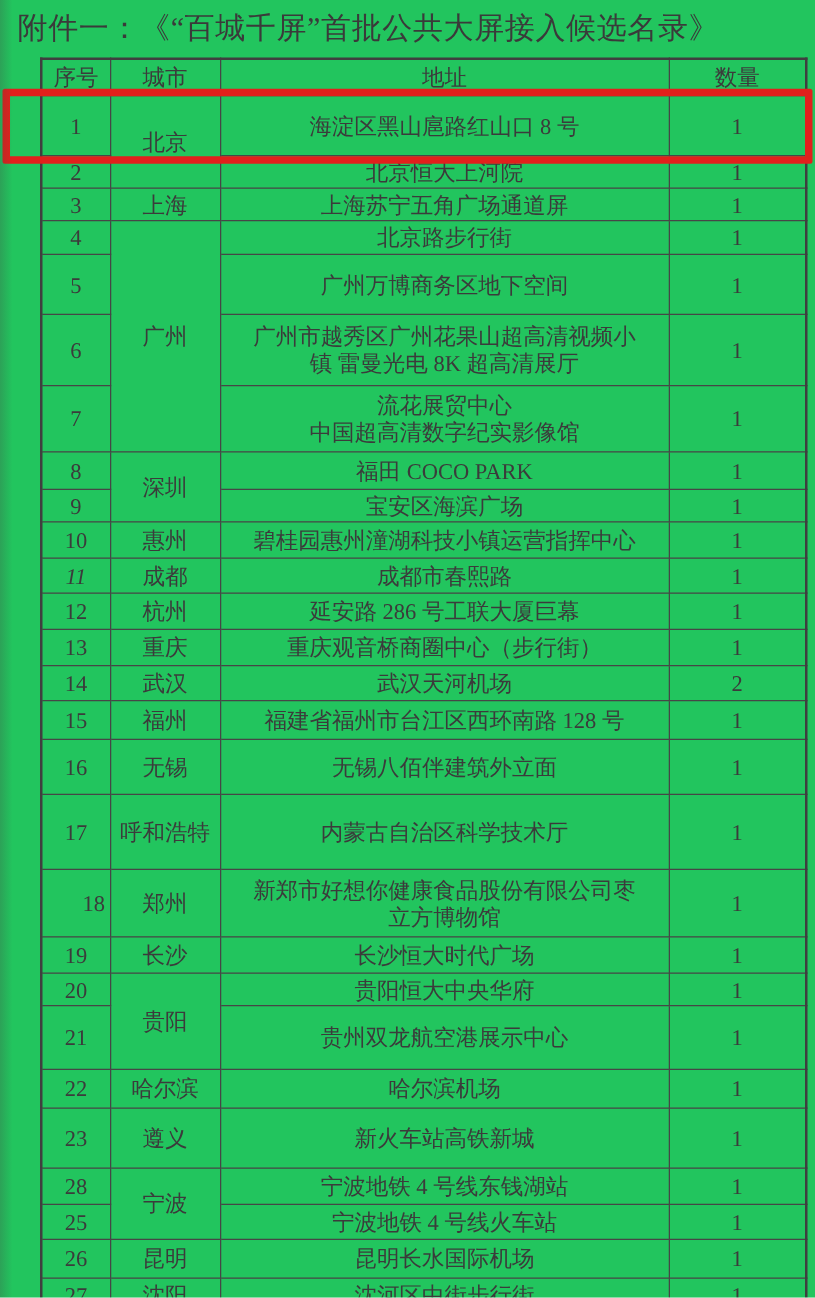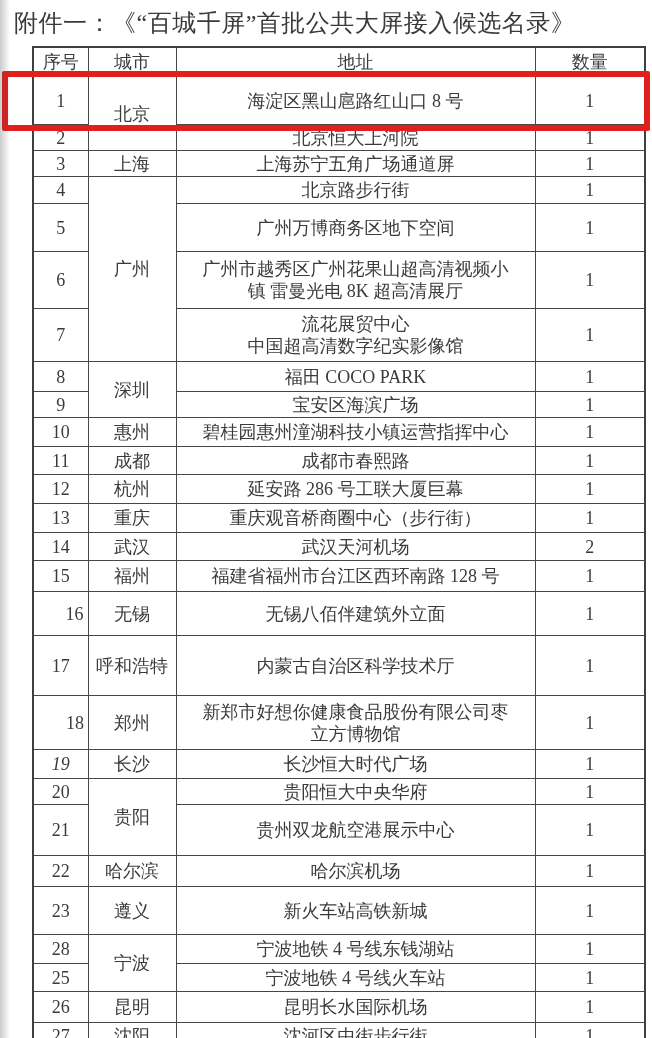--- a/index.html
+++ b/index.html
@@ -1,20 +1,20 @@
 <!DOCTYPE html>
 <html><head>
 <meta charset="utf-8">
 <style>
   html,body{margin:0;padding:0;background:#e8e8e6;}
   .page{
     position:relative;
     width:652px;height:1038px;
     box-sizing:border-box;
-    background:#ffffff;
+    background:#22c55e;
     overflow:hidden;
     font-family:"Liberation Serif","DejaVu Serif",serif;
     color:#383838;
     padding:6px 6px 0 12px;
   }
   
   .page::before{
     content:"";position:absolute;left:0;top:0;bottom:0;width:10px;
     background:linear-gradient(to right, rgba(70,70,70,.28), rgba(70,70,70,0));
     pointer-events:none;z-index:5;
@@ -134,21 +134,21 @@
             <td class="col-addr">宝安区海滨广场</td>
             <td class="col-qty">1</td>
           </tr>
           <tr>
             <td class="col-no" style="height: 26px;">10</td>
             <td class="col-city" rowspan="1">惠州</td>
             <td class="col-addr">碧桂园惠州潼湖科技小镇运营指挥中心</td>
             <td class="col-qty">1</td>
           </tr>
           <tr>
-            <td class="col-no" style="height: 25px;">11</td>
+            <td class="col-no" style="height: 25px; font-style: italic;">11</td>
             <td class="col-city" rowspan="1">成都</td>
             <td class="col-addr">成都市春熙路</td>
             <td class="col-qty">1</td>
           </tr>
           <tr>
             <td class="col-no" style="height: 26px;">12</td>
             <td class="col-city" rowspan="1">杭州</td>
             <td class="col-addr">延安路 286 号工联大厦巨幕</td>
             <td class="col-qty">1</td>
           </tr>
@@ -164,40 +164,40 @@
             <td class="col-addr">武汉天河机场</td>
             <td class="col-qty">2</td>
           </tr>
           <tr>
             <td class="col-no" style="height: 28px;">15</td>
             <td class="col-city" rowspan="1">福州</td>
             <td class="col-addr">福建省福州市台江区西环南路 128 号</td>
             <td class="col-qty">1</td>
           </tr>
           <tr>
-            <td class="col-no" style="height: 41px; text-align: right;">16</td>
+            <td class="col-no" style="height: 41px;">16</td>
             <td class="col-city" rowspan="1">无锡</td>
             <td class="col-addr">无锡八佰伴建筑外立面</td>
             <td class="col-qty">1</td>
           </tr>
           <tr>
             <td class="col-no" style="height: 57px;">17</td>
             <td class="col-city" rowspan="1">呼和浩特</td>
             <td class="col-addr">内蒙古自治区科学技术厅</td>
             <td class="col-qty">1</td>
           </tr>
           <tr>
             <td class="col-no" style="height: 51px; padding-left: 32px;">18</td>
             <td class="col-city" rowspan="1">郑州</td>
             <td class="col-addr">新郑市好想你健康食品股份有限公司枣
 立方博物馆</td>
             <td class="col-qty">1</td>
           </tr>
           <tr>
-            <td class="col-no" style="height: 26px; font-style: italic;">19</td>
+            <td class="col-no" style="height: 26px;">19</td>
             <td class="col-city" rowspan="1">长沙</td>
             <td class="col-addr">长沙恒大时代广场</td>
             <td class="col-qty">1</td>
           </tr>
           <tr>
             <td class="col-no" style="height: 23px;">20</td>
             <td class="col-city" rowspan="2">贵阳</td>
             <td class="col-addr">贵阳恒大中央华府</td>
             <td class="col-qty">1</td>
           </tr>

